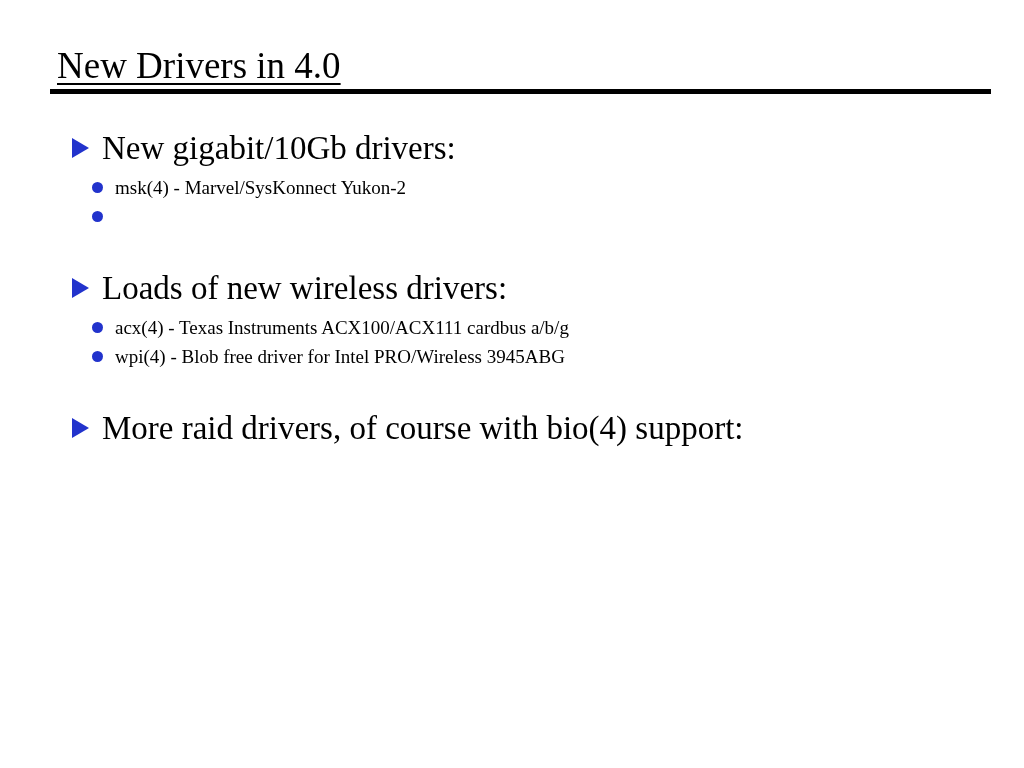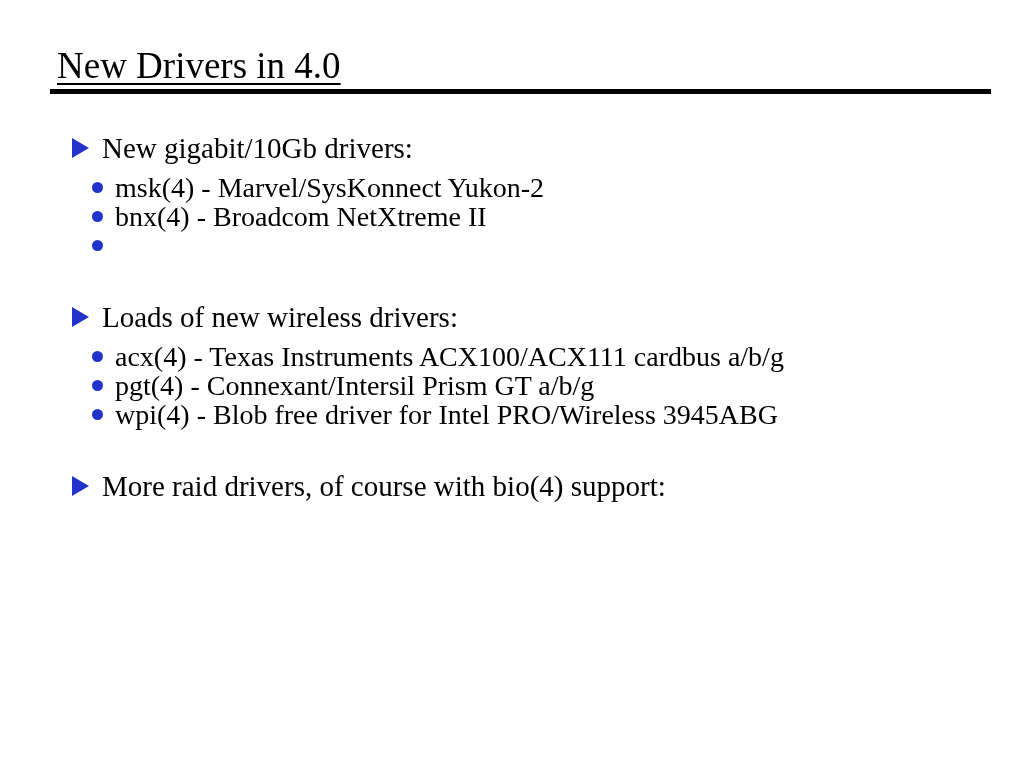--- a/index.html
+++ b/index.html
@@ -49,21 +49,21 @@
   }
   .tri {
     width: 0; height: 0;
     border-top: 10px solid transparent;
     border-bottom: 10px solid transparent;
     border-left: 17px solid var(--bullet-blue);
     margin-right: 13px;
     flex: 0 0 auto;
   }
   .heading-text {
-    font-size: 29px;
+    font-size: 33px;
     line-height: 34px;
     white-space: nowrap;
   }
   .items {
     list-style: none;
     margin-top: 8px;
   }
   .item-row {
     display: flex;
     align-items: center;
@@ -71,21 +71,21 @@
     height: 29px;
   }
   .dot {
     width: 11px; height: 11px;
     border-radius: 50%;
     background: var(--bullet-blue);
     margin-right: 12px;
     flex: 0 0 auto;
   }
   .item-text {
-    font-size: 28px;
+    font-size: 19px;
     line-height: 29px;
     white-space: nowrap;
   }
 </style>
 </head>
 <body>
 
 <div class="slide">
 
   <div class="page-title">New Drivers in 4.0</div>
@@ -98,41 +98,33 @@
         <span class="tri"></span>
         <span class="heading-text">New gigabit/10Gb drivers:</span>
       </div>
       <ul class="items">
         <li class="item-row">
           <span class="dot"></span>
           <span class="item-text">msk(4) - Marvel/SysKonnect Yukon-2</span>
         </li>
         <li class="item-row">
           <span class="dot"></span>
-          <span class="item-text">bnx(4) - Broadcom NetXtreme II</span>
-        </li>
-        <li class="item-row">
-          <span class="dot"></span>
         </li>
       </ul>
     </div>
 
     <div class="section">
       <div class="heading-row">
         <span class="tri"></span>
         <span class="heading-text">Loads of new wireless drivers:</span>
       </div>
       <ul class="items">
         <li class="item-row">
           <span class="dot"></span>
           <span class="item-text">acx(4) - Texas Instruments ACX100/ACX111 cardbus a/b/g</span>
-        </li>
-        <li class="item-row">
-          <span class="dot"></span>
-          <span class="item-text">pgt(4) - Connexant/Intersil Prism GT a/b/g</span>
         </li>
         <li class="item-row">
           <span class="dot"></span>
           <span class="item-text">wpi(4) - Blob free driver for Intel PRO/Wireless 3945ABG</span>
         </li>
       </ul>
     </div>
 
     <div class="section">
       <div class="heading-row">

